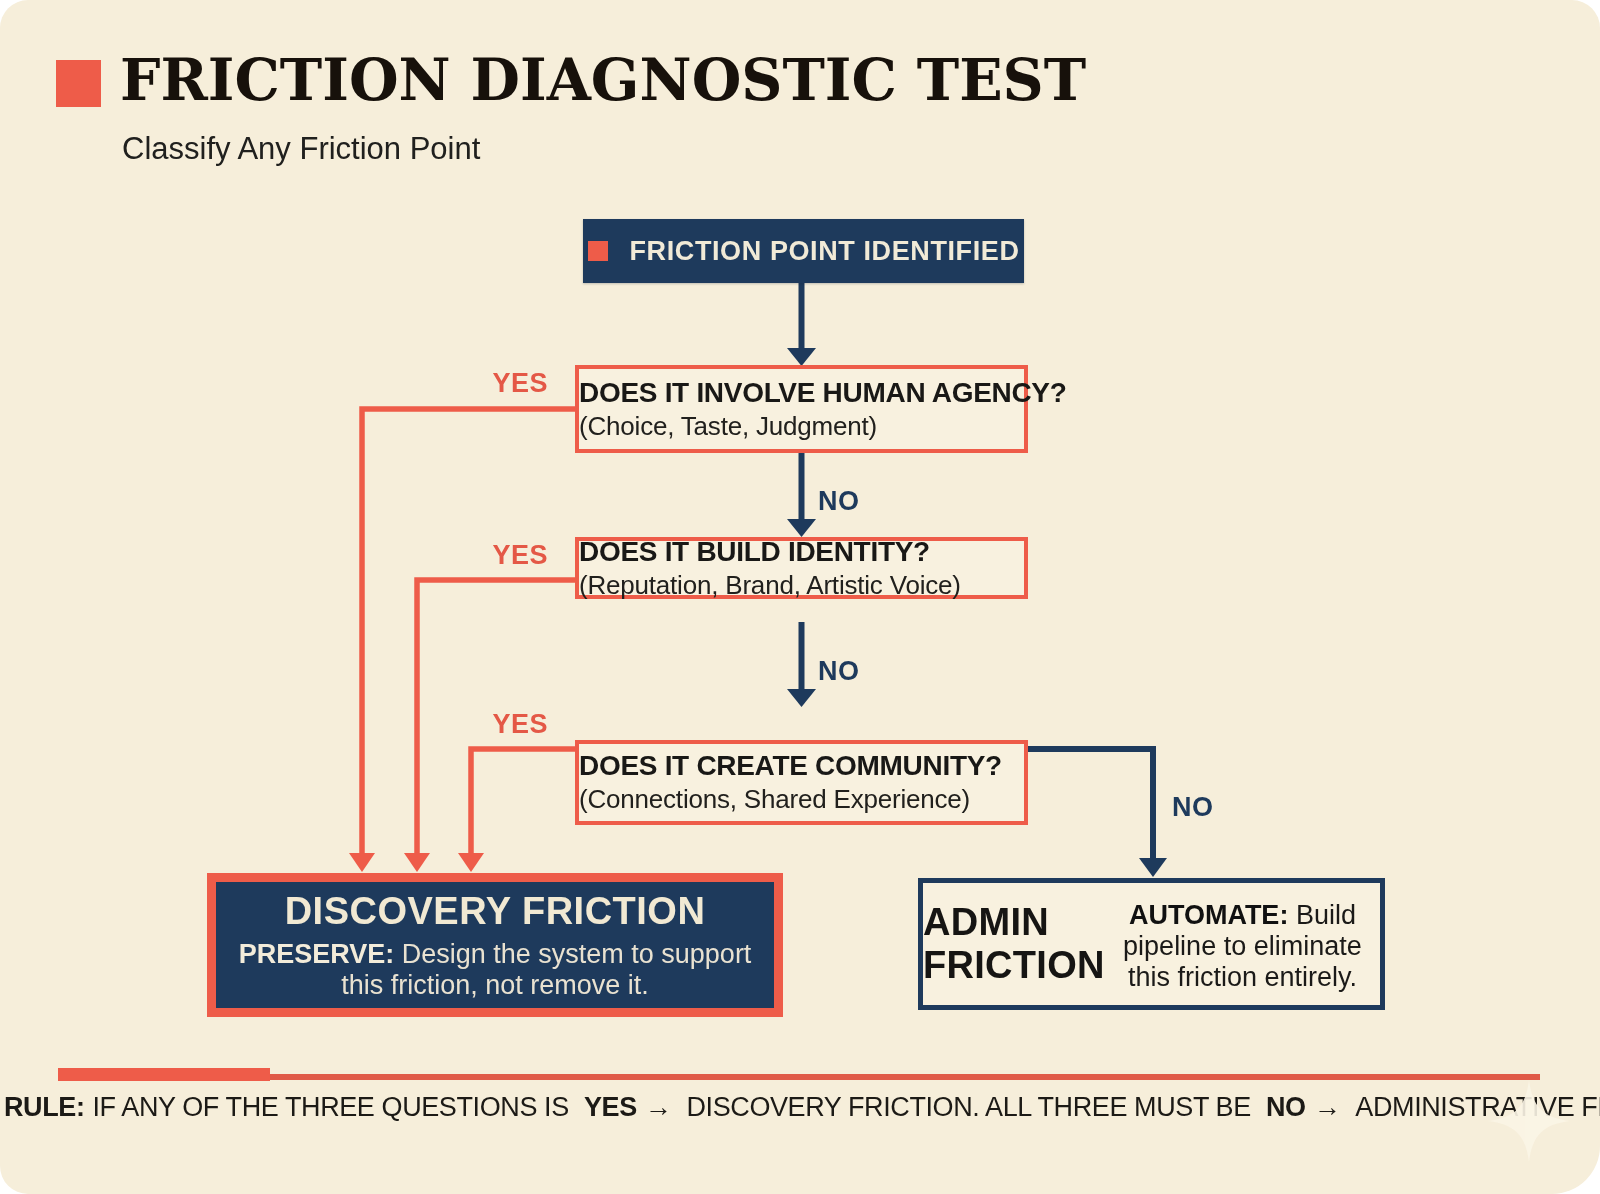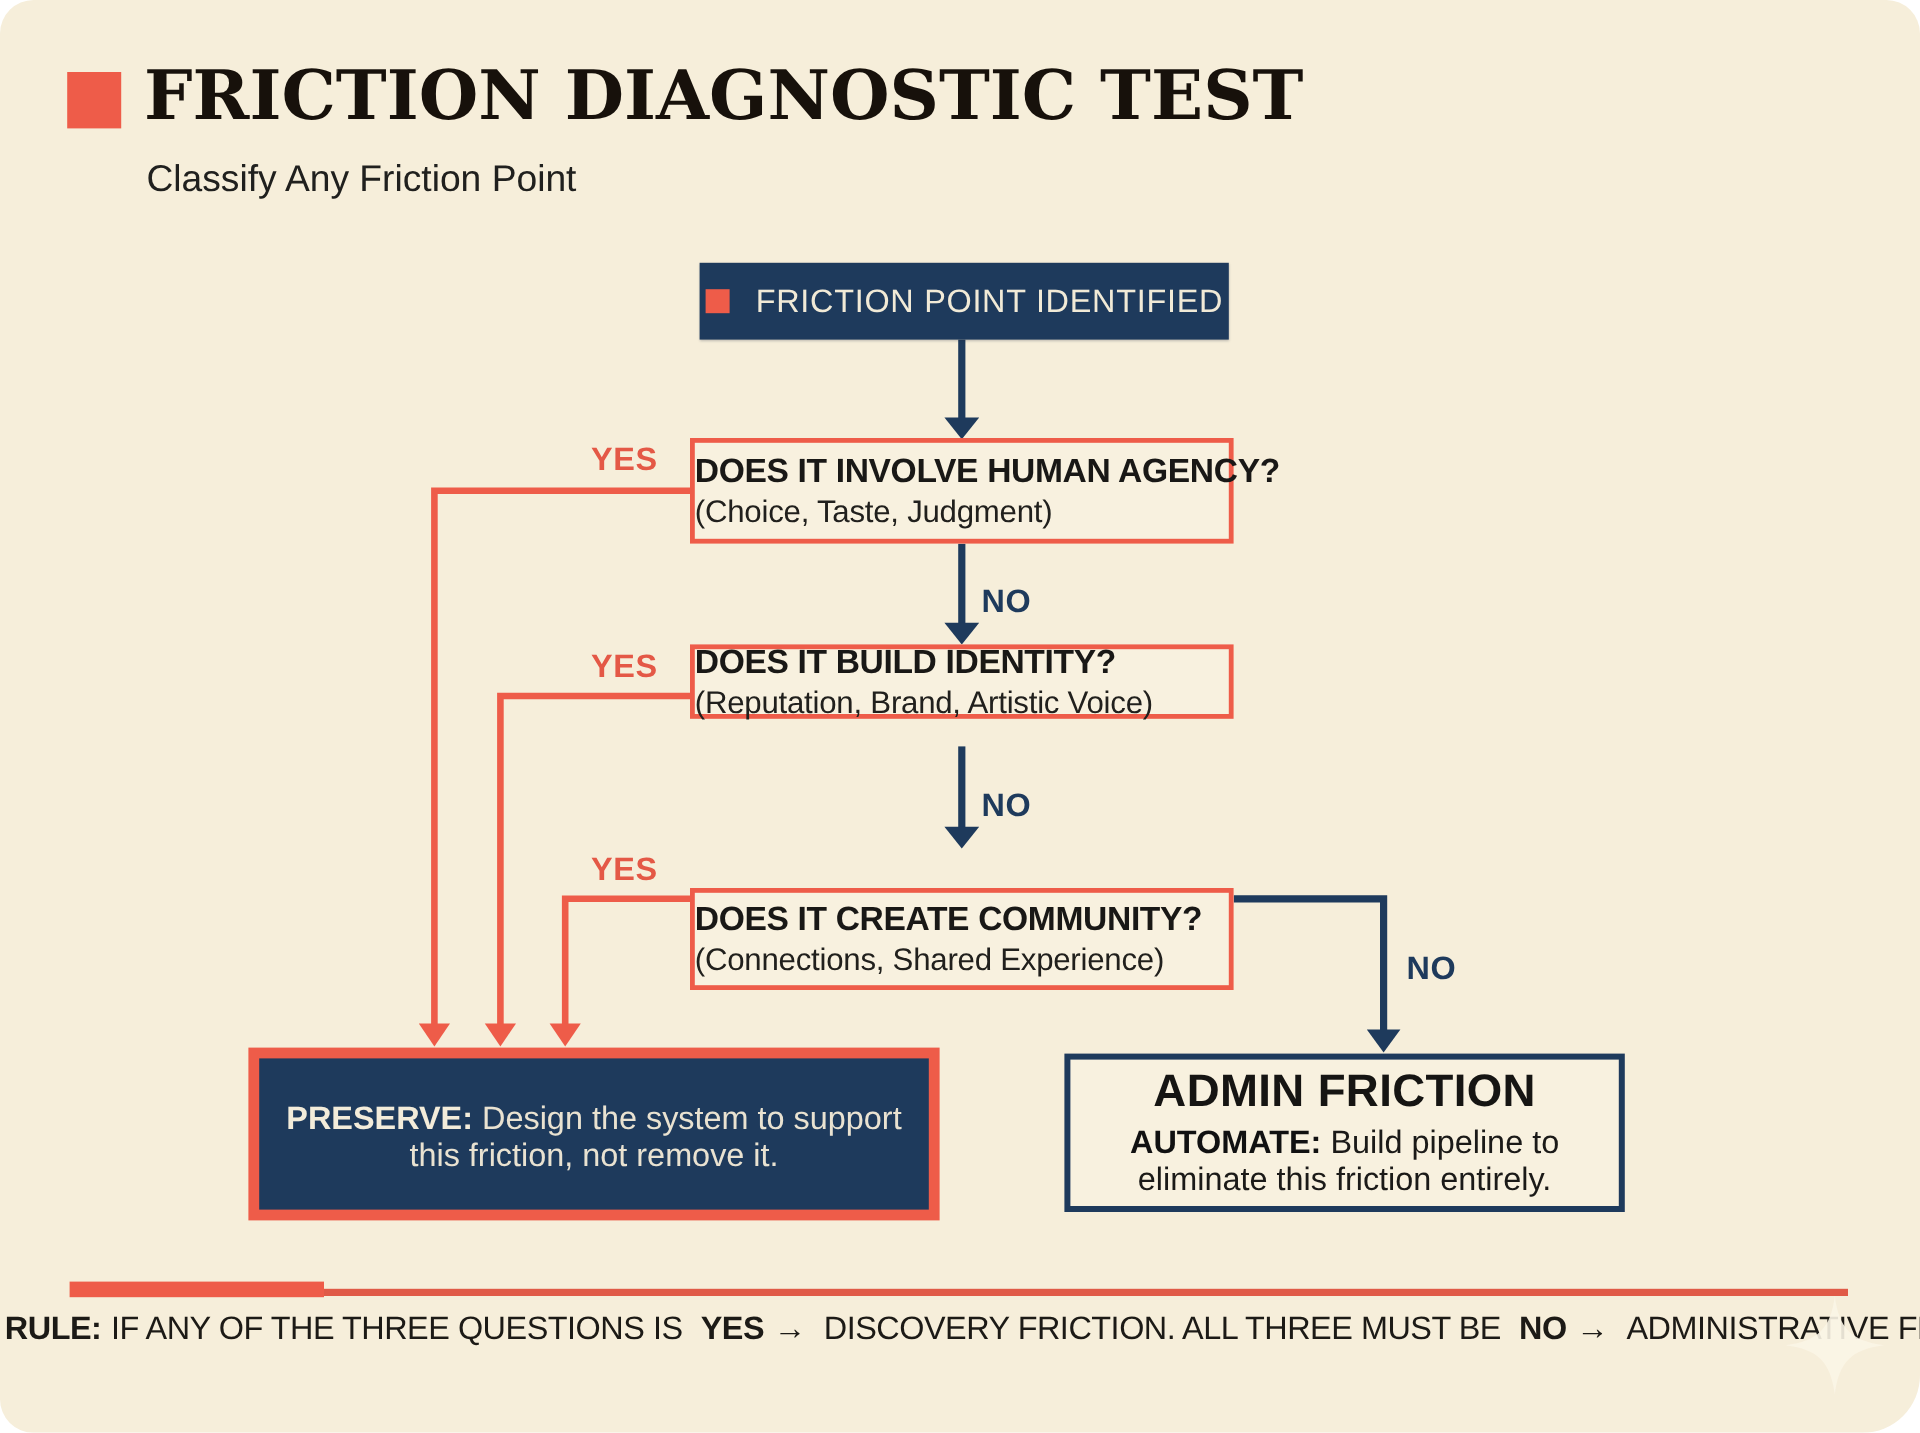--- a/index.html
+++ b/index.html
@@ -18,21 +18,21 @@
     font-size:57px;letter-spacing:0px;color:#17110b;white-space:nowrap;
   }
   .page-subtitle{position:absolute;left:122px;top:131px;font-size:31px;color:#20201e;}
   
   .start-box{
     position:absolute;left:583px;top:219px;width:441px;height:64px;
     background:#1e3a5c;display:flex;align-items:center;justify-content:center;gap:22px;
     box-shadow:0 1px 2px rgba(30,40,60,.25);
   }
   .start-square{width:20px;height:20px;background:#ee5c49;flex:0 0 auto;}
-  .start-label{color:#f1ead7;font-weight:normal;font-size:27px;letter-spacing:.6px;white-space:nowrap;}
+  .start-label{color:#f1ead7;font-weight:bold;font-size:27px;letter-spacing:.6px;white-space:nowrap;}
   .q-box{
     position:absolute;left:575px;width:453px;
     background:#f8f1df;border:4px solid #ee5c49;
     box-sizing:border-box;display:flex;flex-direction:column;align-items:flex-start;justify-content:center;
   }
   .q-box.q1{top:365px;height:88px;}
   .q-box.q2{top:537px;height:62px;}
   .q-box.q3{top:740px;height:85px;}
   .q-main{font-weight:bold;font-size:28px;color:#191816;letter-spacing:-.3px;white-space:nowrap;}
   .q-hint{font-size:26px;color:#21201d;letter-spacing:-.2px;margin-top:2px;white-space:nowrap;}
@@ -45,23 +45,23 @@
     background:#ee5c49;box-sizing:border-box;padding:9px;
   }
   .discovery-inner{
     width:100%;height:100%;background:#1e3a5c;box-sizing:border-box;
     display:flex;flex-direction:column;align-items:center;justify-content:center;
   }
   .discovery-title{color:#f1e9d3;font-weight:bold;font-size:38px;letter-spacing:.5px;}
   .discovery-text{color:#e9e2d1;font-size:27px;line-height:31px;text-align:center;margin-top:6px;max-width:520px;}
   .discovery-text b{color:#f3ecda;}
   .admin-box{
-    position:absolute;left:887px;top:878px;width:467px;height:132px;
+    position:absolute;left:918px;top:878px;width:467px;height:132px;
     background:#f8f1df;border:5px solid #1e3a5c;box-sizing:border-box;
-    display:flex;flex-direction:column;align-items:center;justify-content:center;
+    display:flex;flex-direction:row;align-items:center;justify-content:center;
   }
   .admin-title{color:#161513;font-weight:bold;font-size:38px;letter-spacing:.3px;}
   .admin-text{color:#1b1a18;font-size:27px;line-height:31px;text-align:center;margin-top:5px;max-width:440px;}
   .admin-text b{color:#111;}
   
   .connectors{position:absolute;left:0;top:0;width:1600px;height:1194px;pointer-events:none;}
   
   .divider-thick{position:absolute;left:58px;top:1068px;width:212px;height:13px;background:#ee5c49;}
   .divider-thin{position:absolute;left:270px;top:1074px;width:1270px;height:6px;background:#e05a47;}
   .rule-line{
@@ -140,20 +140,21 @@
   <div class="yes-label" style="right:1052px;top:368px;">YES</div>
   <div class="yes-label" style="right:1052px;top:540px;">YES</div>
   <div class="yes-label" style="right:1052px;top:709px;">YES</div>
 
   <div class="no-label" style="left:818px;top:486px;">NO</div>
   <div class="no-label" style="left:818px;top:656px;">NO</div>
   <div class="no-label" style="left:1172px;top:792px;">NO</div>
 
   <div class="discovery-box">
     <div class="discovery-inner">
+      <div class="discovery-title">DISCOVERY FRICTION</div>
       <div class="discovery-text"><b>PRESERVE:</b> <span>Design the system to support this friction, not remove it.</span></div>
     </div>
   </div>
 
   <div class="admin-box">
     <div class="admin-title">ADMIN FRICTION</div>
     <div class="admin-text"><b>AUTOMATE:</b> <span>Build pipeline to eliminate this friction entirely.</span></div>
   </div>
 
   <div class="divider-thick"></div>

